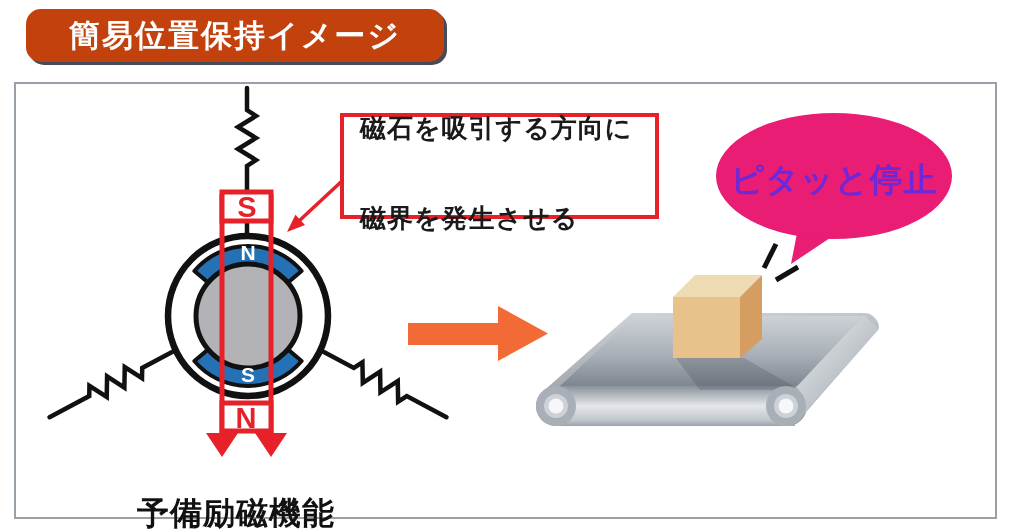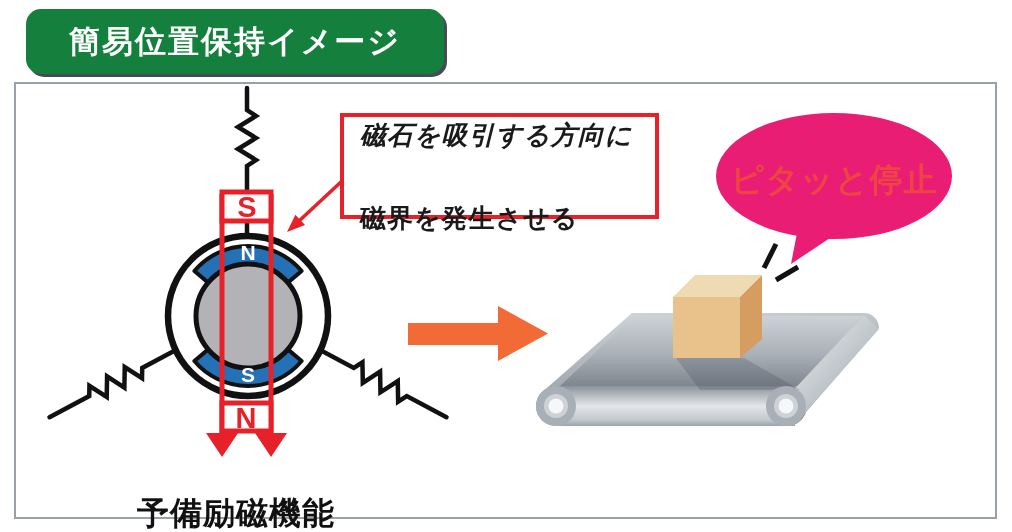--- a/index.html
+++ b/index.html
@@ -1,31 +1,31 @@
 <!DOCTYPE html>
 <html><head>
 <meta charset="utf-8">
 <style>
   html,body{margin:0;padding:0;background:#fff;}
   body{width:1012px;height:532px;position:relative;overflow:hidden;
        font-family:"Liberation Sans","DejaVu Sans",sans-serif;}
   .abs{position:absolute;}
-  .title-badge{left:26px;top:9px;width:418px;height:65px;background:#15803d;
+  .title-badge{left:26px;top:9px;width:418px;height:53px;background:#c2410c;
        border-radius:15px;box-shadow:3px 3px 0 #464c55;display:flex;
        align-items:center;justify-content:center;}
   .title-badge span{color:#fff;font-size:31px;font-weight:bold;letter-spacing:2px;}
   .panel{left:14px;top:82px;width:979px;height:433px;background:#fff;
        border:2.5px solid #9aa0a7;}
   .caption{left:116px;top:460px;width:240px;text-align:center;color:#111;
        font-size:32px;font-weight:600;letter-spacing:1px;margin-top:32px;}
   .callout-line{left:360px;color:#1a1a1a;font-size:26px;font-weight:600;
        letter-spacing:1px;white-space:nowrap;}
-  .callout-line.l1{top:118px;font-style:italic;}
+  .callout-line.l1{top:111px;}
   .callout-line.l2{top:165px;margin-top:36px;}
-  .bubble-text{left:716px;top:158px;width:236px;text-align:center;color:#ef4444;
+  .bubble-text{left:716px;top:158px;width:236px;text-align:center;color:#6d28d9;
        font-size:33px;font-weight:bold;letter-spacing:1px;white-space:nowrap;}
   svg{position:absolute;left:0;top:0;}
   svg text.pole-red{fill:#e62129;font-size:29px;font-weight:600;text-anchor:middle;}
   svg text.pole-white{fill:#fff;font-size:21px;font-weight:bold;text-anchor:middle;}
 </style>
 </head>
 <body>
 
 <div class="abs title-badge">
   <span>簡易位置保持イメージ</span>

